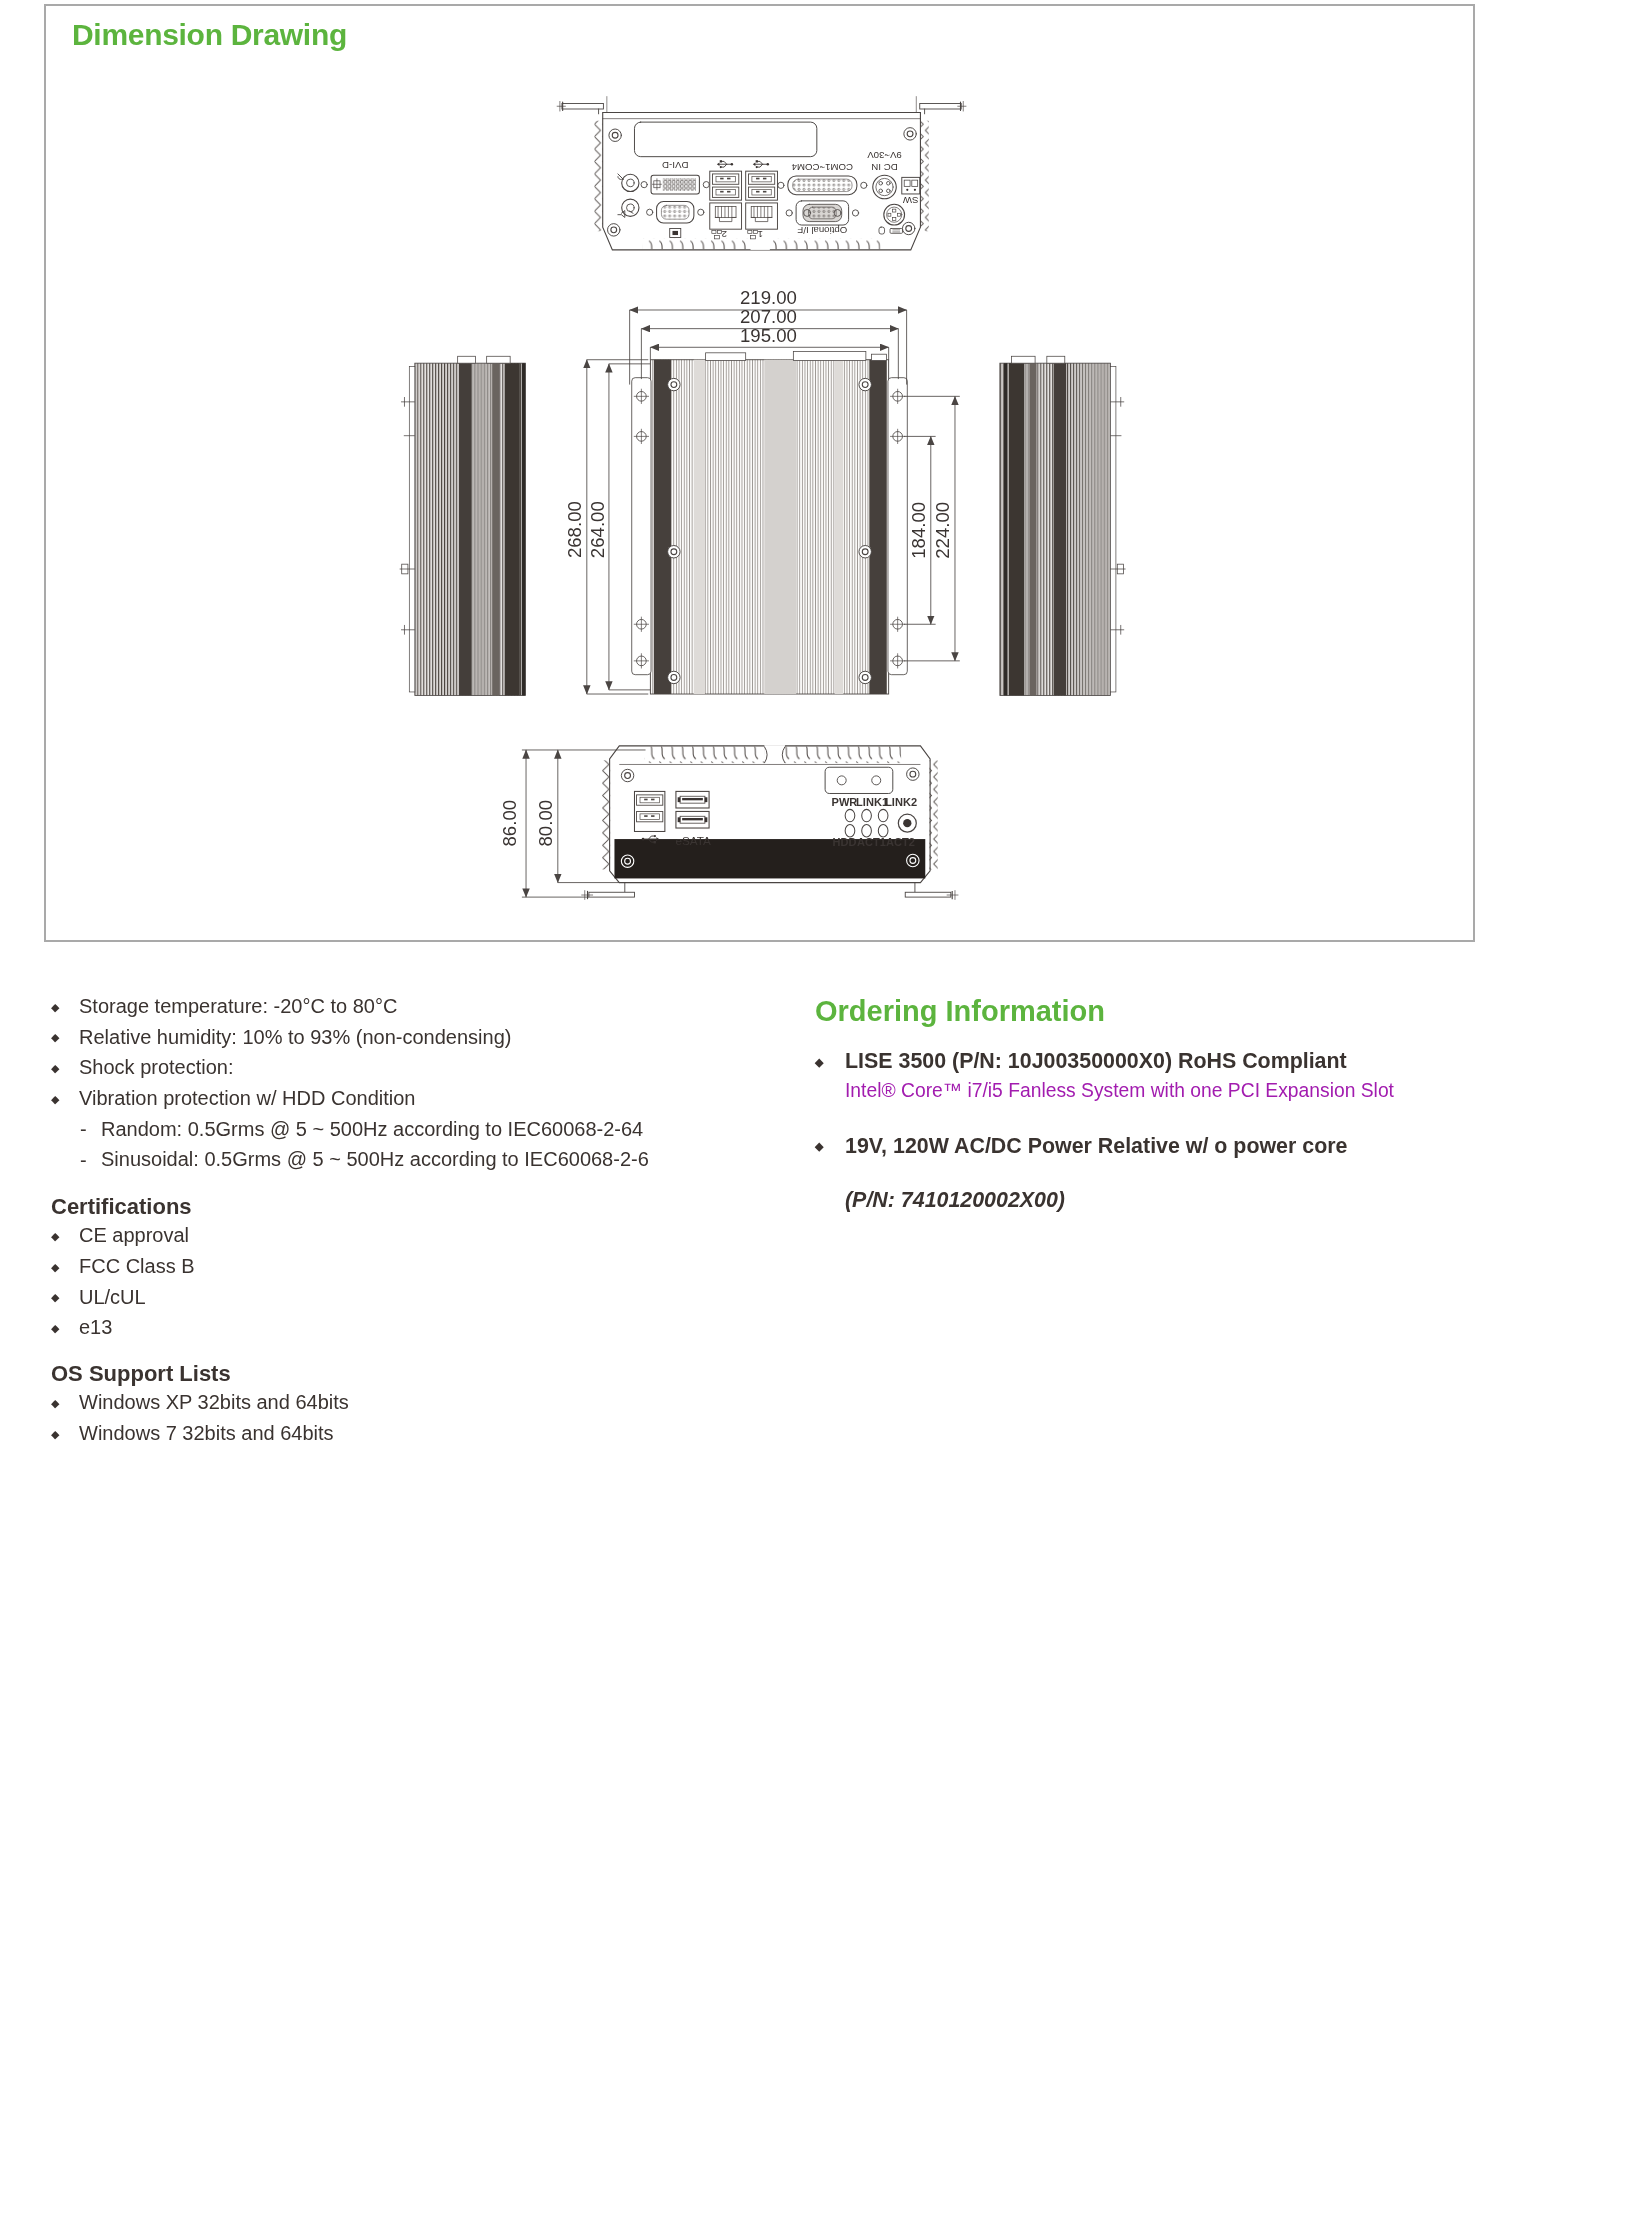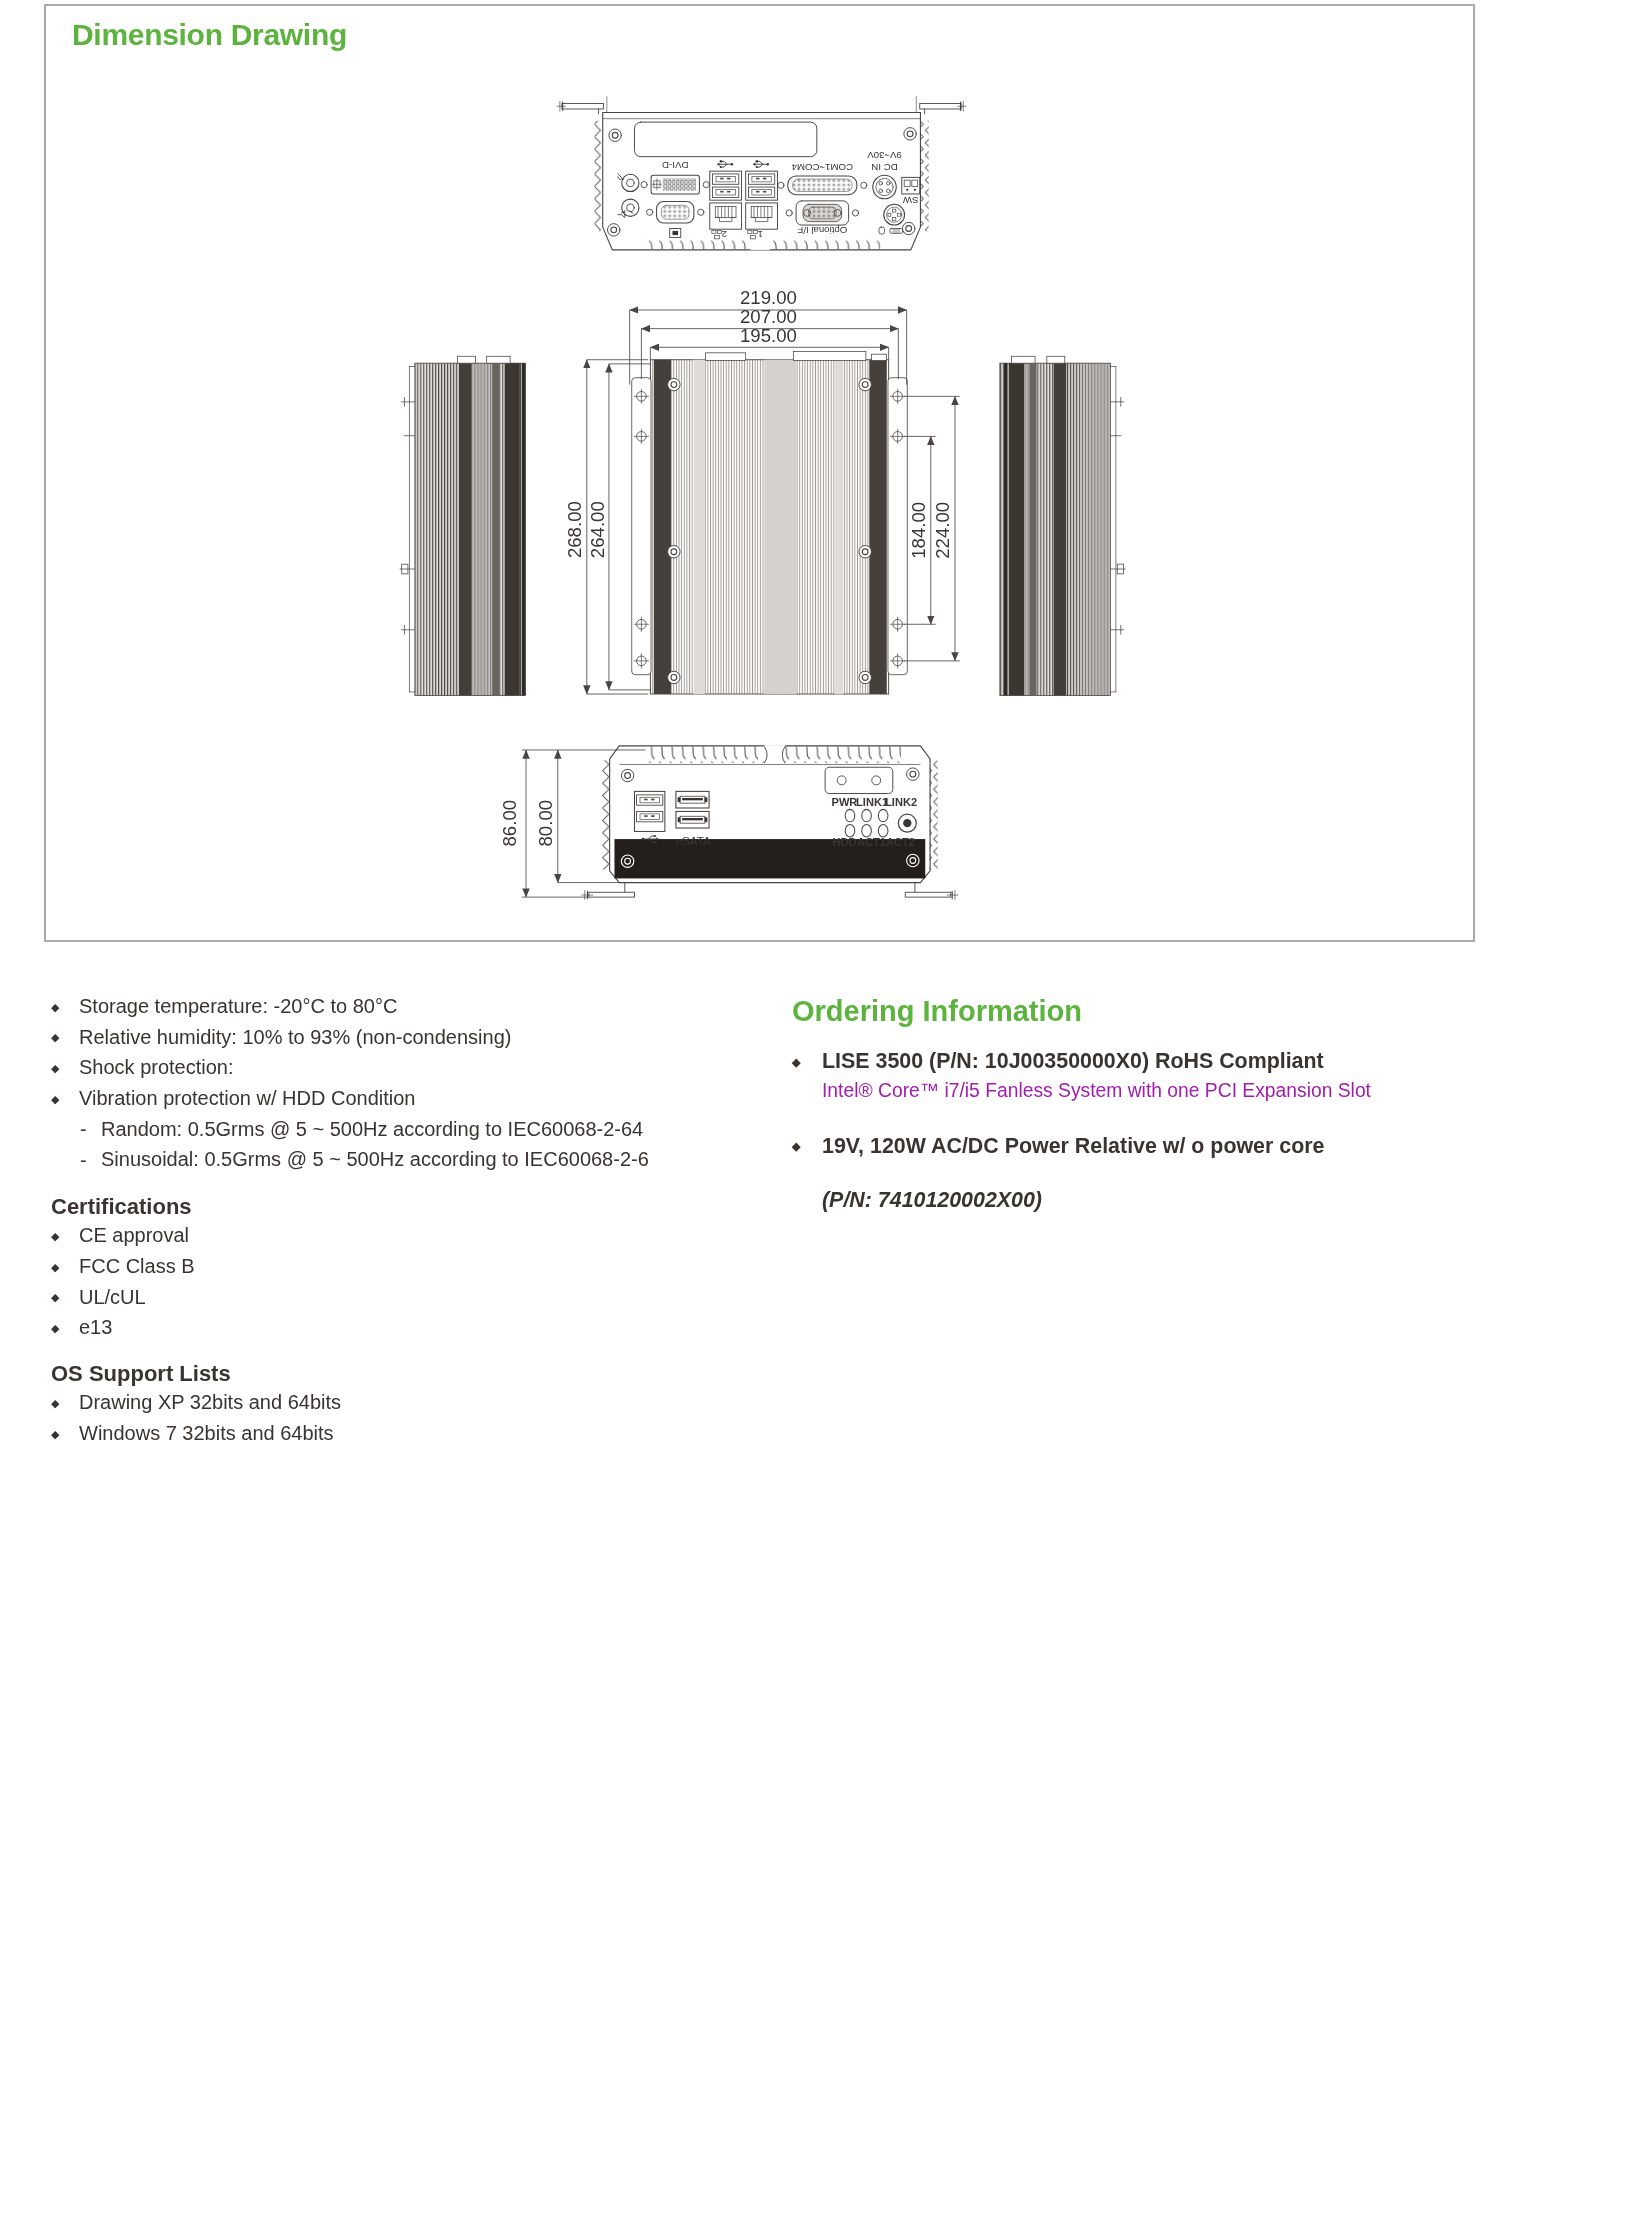--- a/index.html
+++ b/index.html
@@ -2,21 +2,21 @@
 <html style="font-size:11px"><head>
 <meta charset="utf-8">
 <style>
   html,body{margin:0;padding:0;background:#ffffff;}
   body{width:1648px;height:2239px;position:relative;font-family:"Liberation Sans",sans-serif;color:#3a3330;}
   .frame{position:absolute;left:44px;top:4.1px;width:1431px;height:938px;border:2.1px solid #a9a9a9;box-sizing:border-box;background:#fff;text-align:center;}
   .frame-title{position:absolute;left:26px;top:12.4px;font-size:30px;font-weight:bold;letter-spacing:-0.3px;}
   .drawing-svg{position:absolute;left:0;top:0;}
   svg text{font-family:"Liberation Sans",sans-serif;fill:#3a3432;}
   .col-left{position:absolute;left:51px;top:991px;width:705px;}
-  .col-right{position:absolute;left:792px;top:995px;width:815px;}
+  .col-right{position:absolute;left:815px;top:995px;width:815px;}
   .b-row{display:flex;align-items:flex-start;min-height:30px;font-size:20px;line-height:30px;}
   .b-mark{width:28px;flex:0 0 28px;font-size:11px;line-height:30px;padding-top:0.7px;}
   .b-mark.dash{font-size:20px;}
   .b-text{flex:1;}
   .row-indent{padding-left:28px;}
   .row-dash{padding-left:29px;}
   .row-dash .b-mark{width:21px;flex:0 0 21px;}
   .sec-heading{font-size:22px;font-weight:bold;margin:0;}
   .cert-block{margin-top:19.3px;}
   .os-block{margin-top:18px;}
@@ -493,21 +493,21 @@
     <div class="b-row">
       <span class="b-mark">◆</span>
       <span class="b-text">e13</span>
     </div>
   </div>
 
   <div class="os-block">
     <p class="sec-heading">OS Support Lists</p>
     <div class="b-row">
       <span class="b-mark">◆</span>
-      <span class="b-text">Drawing XP 32bits and 64bits</span>
+      <span class="b-text">Windows XP 32bits and 64bits</span>
     </div>
     <div class="b-row">
       <span class="b-mark">◆</span>
       <span class="b-text">Windows 7 32bits and 64bits</span>
     </div>
   </div>
 </div>
 
 <div class="col-right">
   <p class="ord-heading green">Ordering Information</p>

